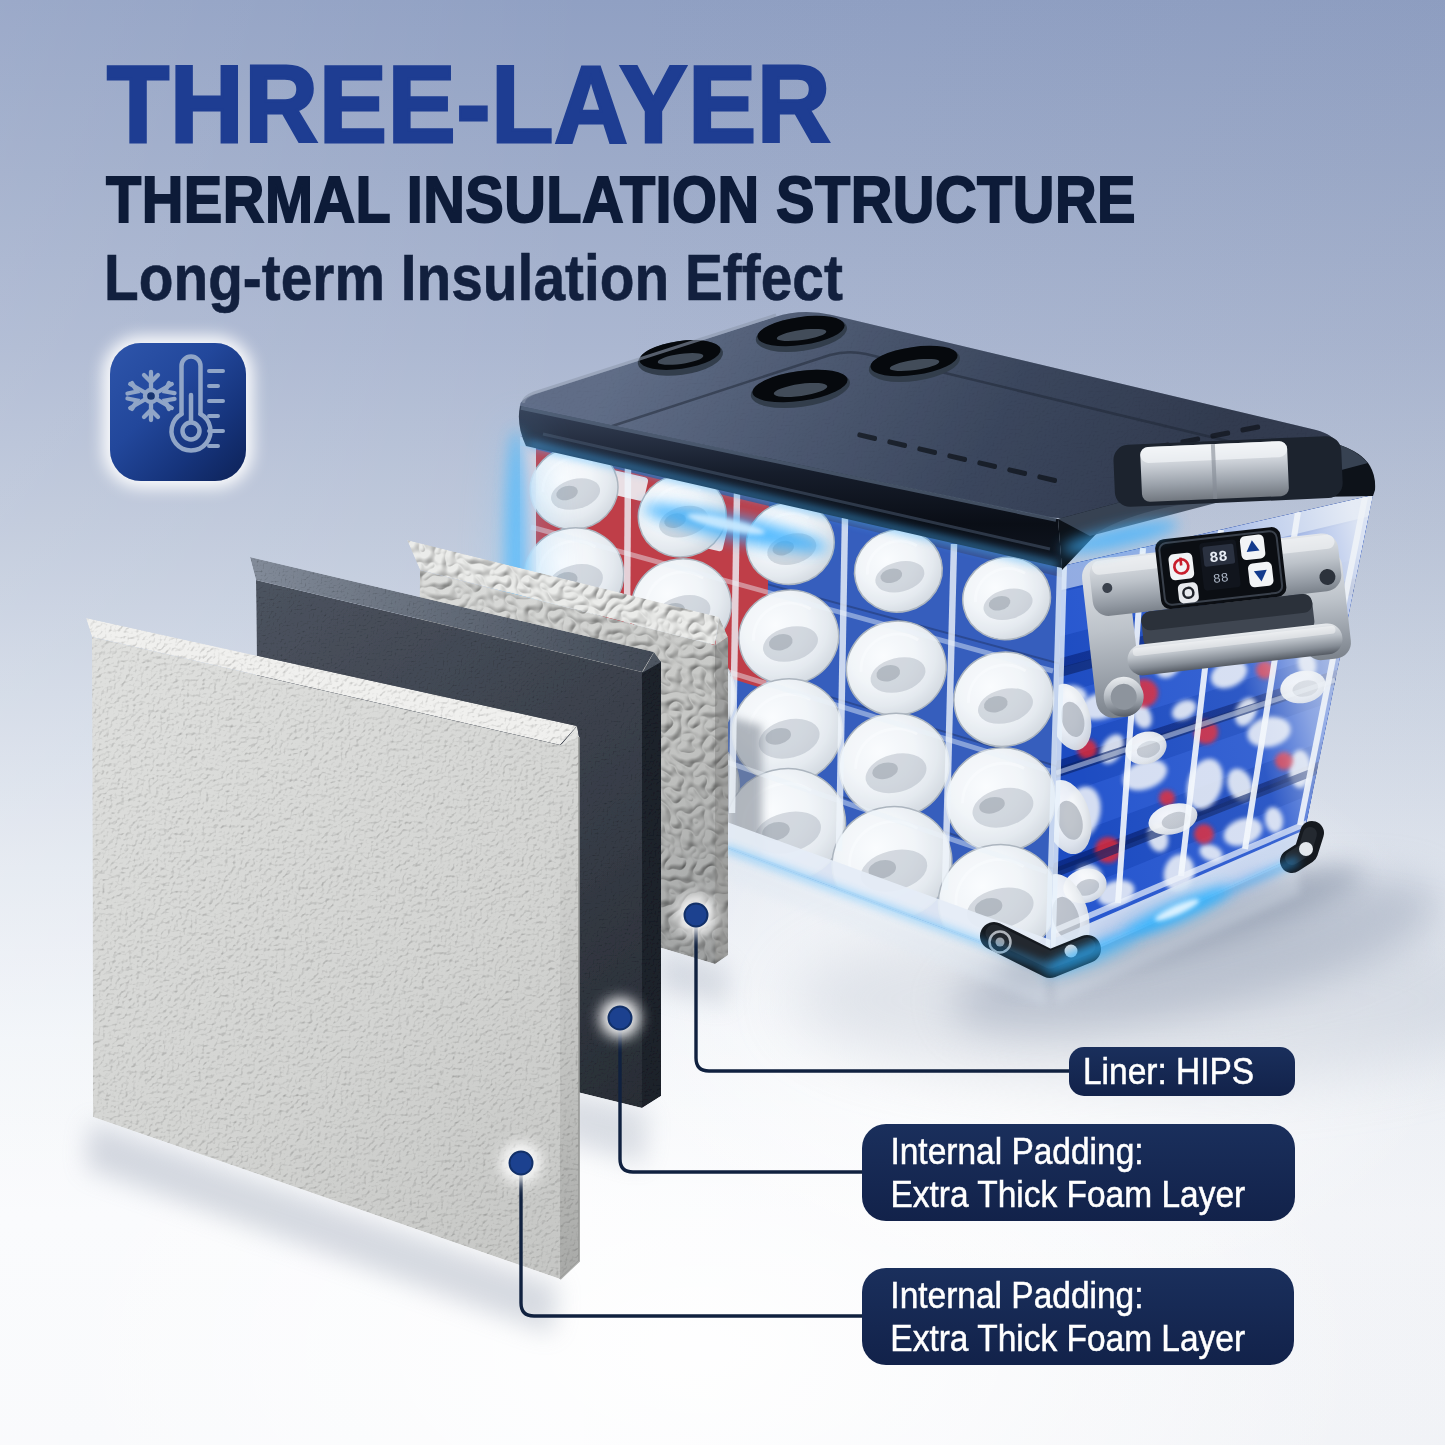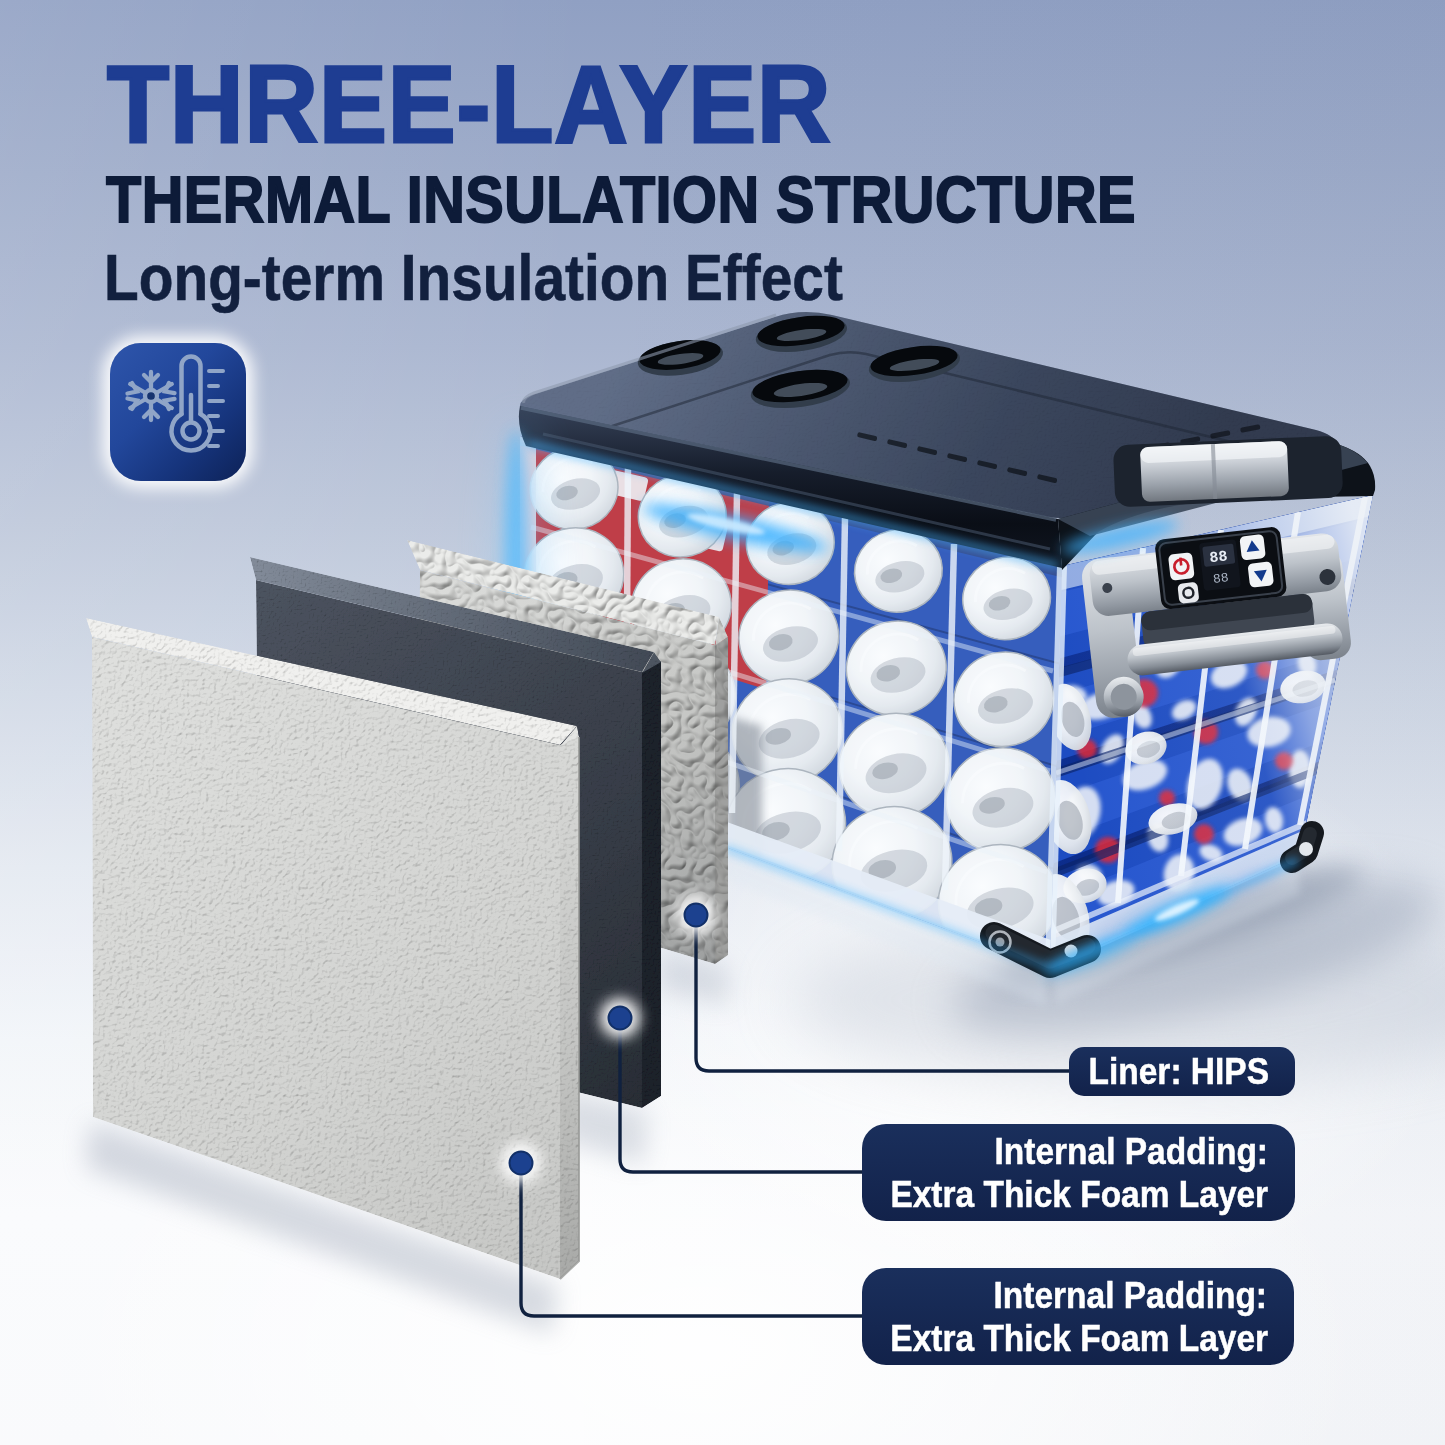--- a/index.html
+++ b/index.html
@@ -14,21 +14,21 @@
   .t1{position:absolute;left:107px;top:49px;transform:scaleX(0.925);transform-origin:0 0;font-size:110px;font-weight:bold;color:#1e3d92;
       letter-spacing:1px;-webkit-text-stroke:3px #1e3d92;white-space:nowrap;line-height:1;}
   .t2{position:absolute;left:106px;top:167px;transform:scaleX(0.888);transform-origin:0 0;font-size:65px;font-weight:bold;color:#0d1b38;
       letter-spacing:0.5px;-webkit-text-stroke:1.8px #0d1b38;white-space:nowrap;line-height:1;}
   .t3{position:absolute;left:104px;top:246px;transform:scaleX(0.888);transform-origin:0 0;font-size:64px;font-weight:bold;color:#12203e;
       letter-spacing:0px;-webkit-text-stroke:0.6px #12203e;white-space:nowrap;line-height:1;}
   .icon{position:absolute;left:110px;top:343px;width:136px;height:138px;border-radius:31px;
       background:linear-gradient(135deg,#2e55ab 0%,#22479b 40%,#16347c 70%,#0d2257 100%);
       box-shadow:0 0 16px 7px rgba(255,255,255,0.95);}
   .pill{position:absolute;background:linear-gradient(180deg,#1a2f5c 0%,#12224a 100%);color:#ffffff;
-      font-weight:bold;text-align:right;box-sizing:border-box;-webkit-text-stroke:0.5px #ffffff;}
+      font-weight:normal;box-sizing:border-box;-webkit-text-stroke:0.5px #ffffff;}
   .pill1{left:1069px;top:1047px;width:226px;height:49px;border-radius:15px;
       font-size:36px;line-height:49px;padding-right:26px;}
   .pill2{left:862px;top:1124px;width:433px;height:97px;border-radius:24px;
       font-size:36px;line-height:43px;padding-right:27px;padding-top:6px;}
   .pill3{left:862px;top:1268px;width:432px;height:97px;border-radius:24px;
       font-size:36px;line-height:43px;padding-right:27px;padding-top:6px;}
   .pt{transform:scaleX(0.93);transform-origin:100% 50%;white-space:nowrap;}
 </style>
 </head>
 <body>

